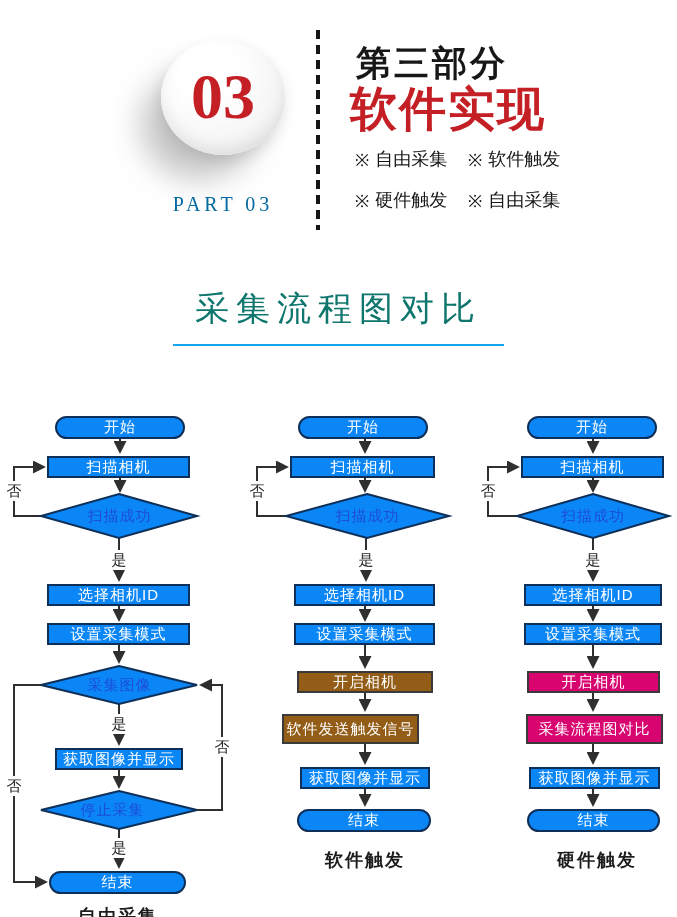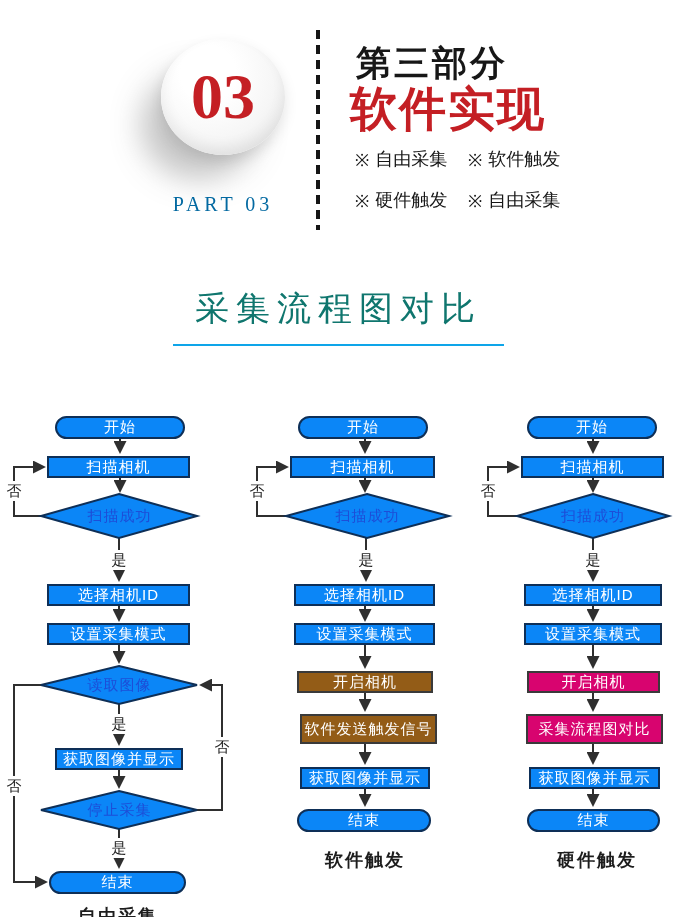--- a/index.html
+++ b/index.html
@@ -143,39 +143,39 @@
       <g style="fill:var(--node-blue);stroke:var(--node-border-blue);stroke-width:2">
         <polygon points="593,86 669,108 593,130 517,108"></polygon>
       </g>
     </svg>
 
     <div class="node blue pill" style="left:55px;top:8px;width:130px;height:23px">开始</div>
     <div class="node blue" style="left:47px;top:48px;width:143px;height:22px">扫描相机</div>
     <div class="dlabel" style="left:41px;top:86px;width:157px;height:44px">扫描成功</div>
     <div class="node blue" style="left:47px;top:176px;width:143px;height:22px">选择相机ID</div>
     <div class="node blue" style="left:47px;top:215px;width:143px;height:22px">设置采集模式</div>
-    <div class="dlabel" style="left:41px;top:258px;width:157px;height:38px">读取图像</div>
+    <div class="dlabel" style="left:41px;top:258px;width:157px;height:38px">采集图像</div>
     <div class="node blue" style="left:55px;top:340px;width:128px;height:22px">获取图像并显示</div>
-    <div class="dlabel" style="left:41px;top:383px;width:157px;height:38px">停止采集</div>
+    <div class="dlabel" style="left:34px;top:383px;width:157px;height:38px">停止采集</div>
     <div class="node blue pill" style="left:49px;top:463px;width:137px;height:23px">结束</div>
     <div class="yn" style="left:109px;top:142px">是</div>
     <div class="yn" style="left:109px;top:306px">是</div>
     <div class="yn" style="left:109px;top:430px">是</div>
     <div class="yn" style="left:4px;top:73px">否</div>
     <div class="yn" style="left:4px;top:368px">否</div>
     <div class="yn" style="left:212px;top:329px">否</div>
     <div class="caption" style="left:48px;top:496px">自由采集</div>
 
     <div class="node blue pill" style="left:298px;top:8px;width:130px;height:23px">开始</div>
     <div class="node blue" style="left:290px;top:48px;width:145px;height:22px">扫描相机</div>
     <div class="dlabel" style="left:286px;top:86px;width:163px;height:44px">扫描成功</div>
     <div class="node blue" style="left:294px;top:176px;width:141px;height:22px">选择相机ID</div>
     <div class="node blue" style="left:294px;top:215px;width:141px;height:22px">设置采集模式</div>
     <div class="node brown" style="left:297px;top:263px;width:136px;height:22px">开启相机</div>
-    <div class="node brown" style="left:300px;top:306px;width:137px;height:30px">软件发送触发信号</div>
+    <div class="node brown" style="left:282px;top:306px;width:137px;height:30px">软件发送触发信号</div>
     <div class="node blue" style="left:300px;top:359px;width:130px;height:22px">获取图像并显示</div>
     <div class="node blue pill" style="left:297px;top:401px;width:134px;height:23px">结束</div>
     <div class="yn" style="left:356px;top:142px">是</div>
     <div class="yn" style="left:247px;top:73px">否</div>
     <div class="caption" style="left:295px;top:440px">软件触发</div>
 
     <div class="node blue pill" style="left:527px;top:8px;width:130px;height:23px">开始</div>
     <div class="node blue" style="left:521px;top:48px;width:143px;height:22px">扫描相机</div>
     <div class="dlabel" style="left:517px;top:86px;width:152px;height:44px">扫描成功</div>
     <div class="node blue" style="left:524px;top:176px;width:138px;height:22px">选择相机ID</div>

